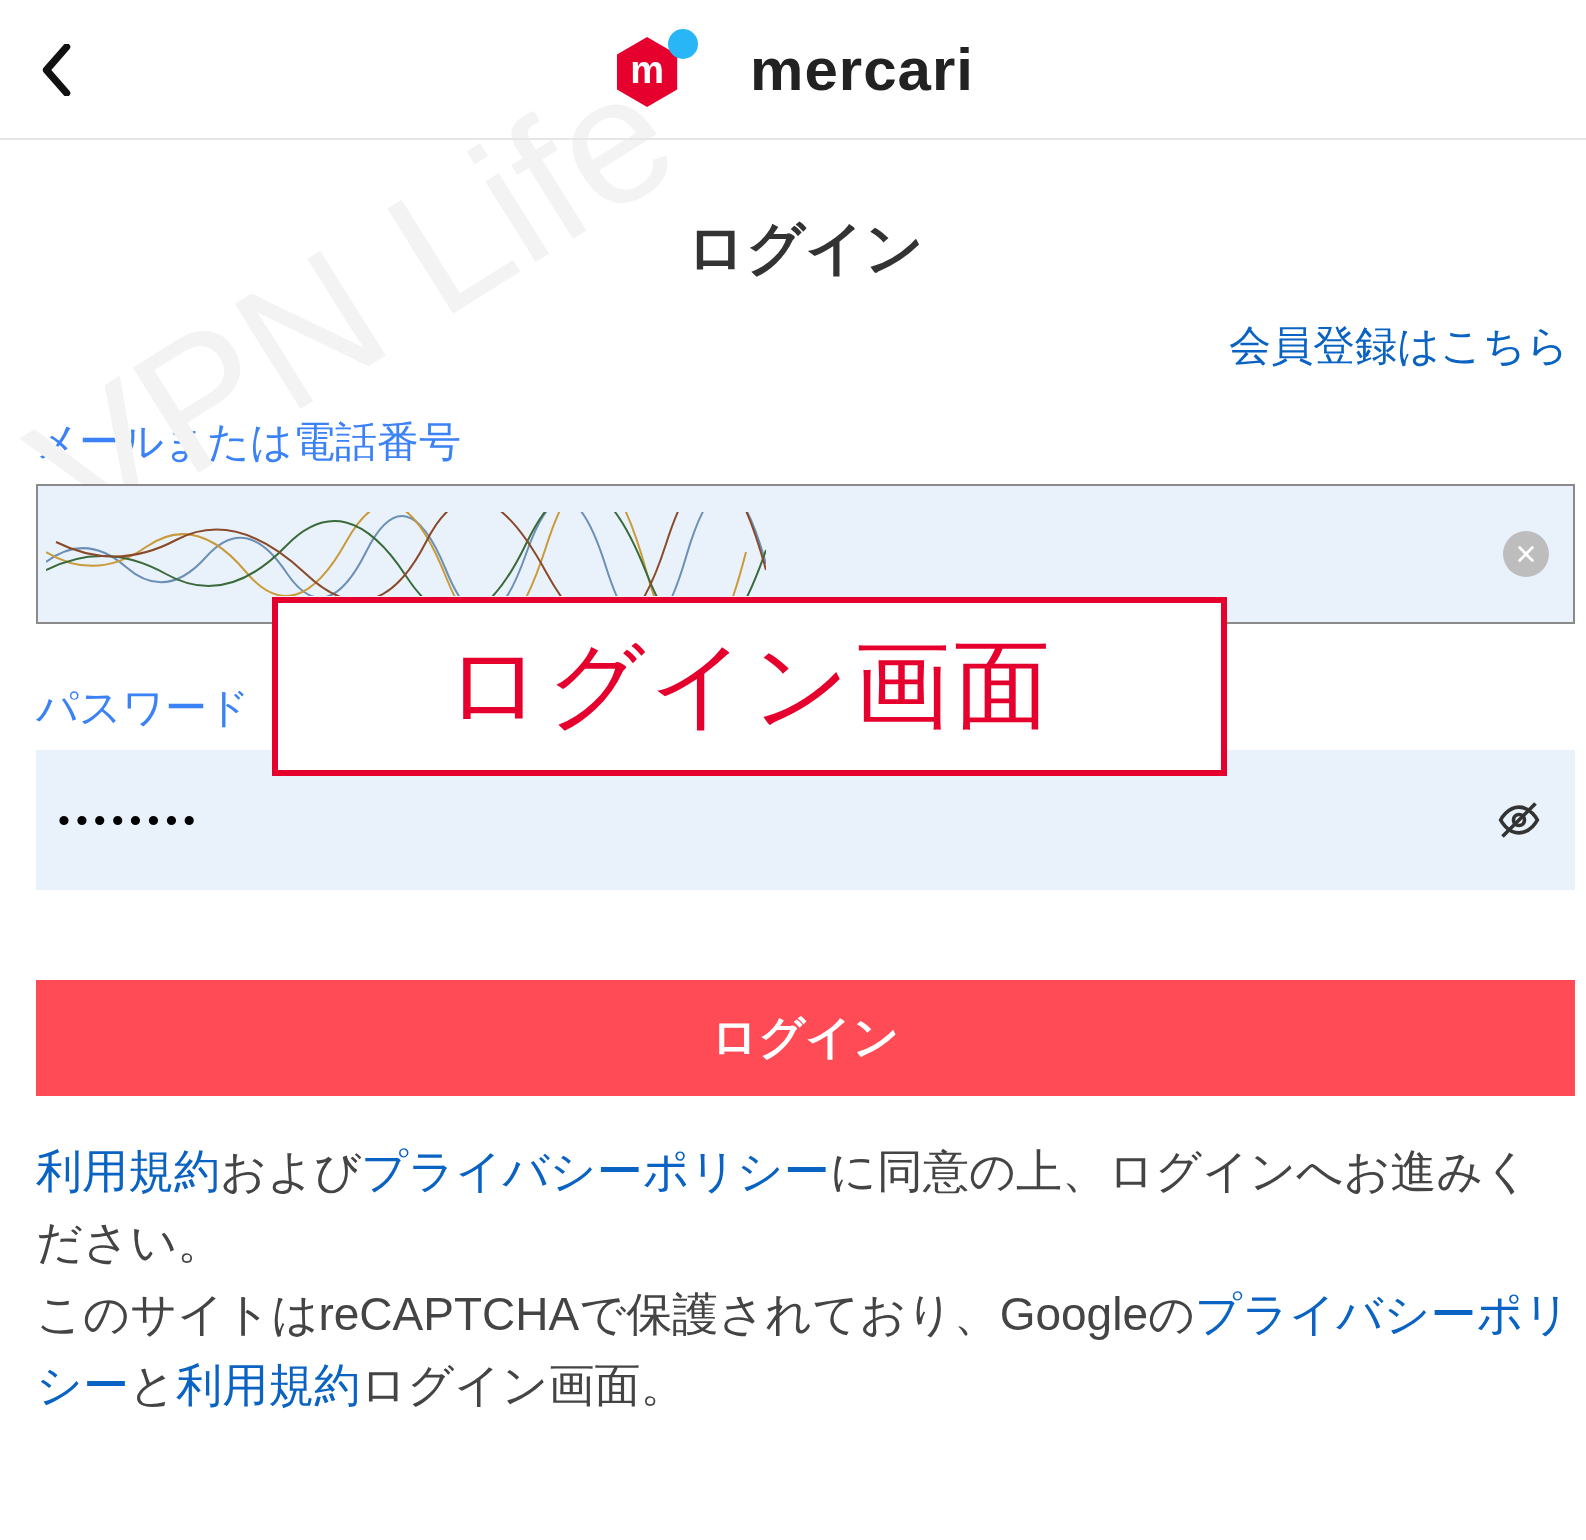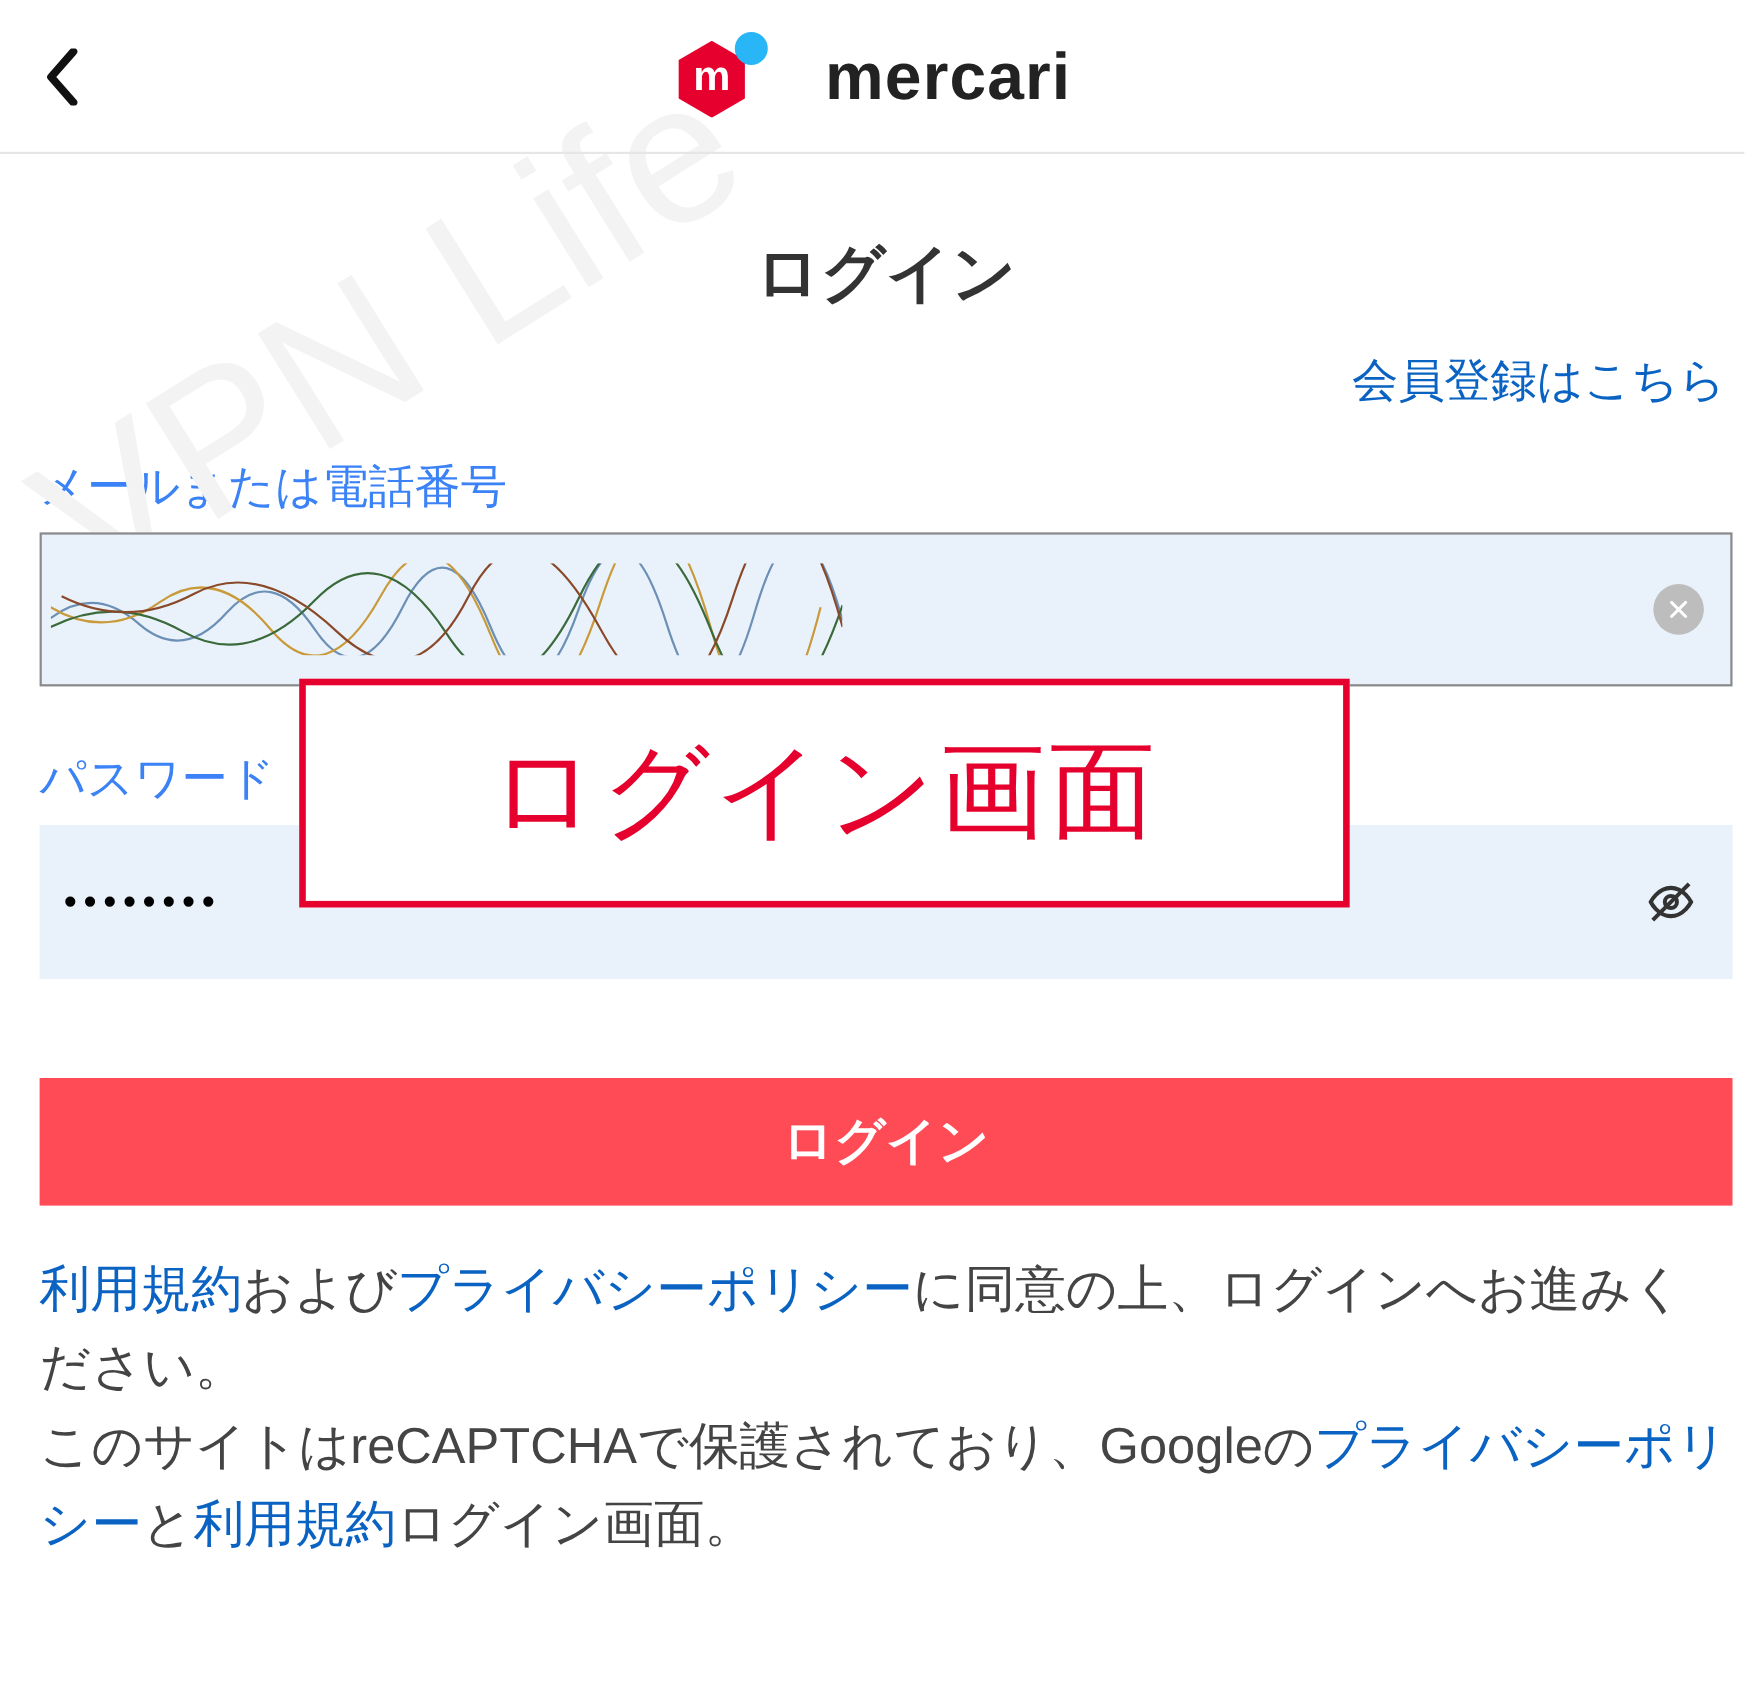--- a/index.html
+++ b/index.html
@@ -236,13 +236,13 @@
   </div>
 
   <button class="login-btn">ログイン</button>
 
   <div class="legal">
     <a href="#">利用規約</a><span>および</span><a href="#">プライバシーポリシー</a><span>に同意の上、ログインへお進みください。</span><br>
     <span>このサイトはreCAPTCHAで保護されており、Googleの</span><a href="#">プライバシーポリシー</a><span>と</span><a href="#">利用規約</a><span>ログイン画面。</span>
   </div>
 </div>
 
-<div class="overlay-box" style="left:272px; top:617px; width:955px; height:208px;">ログイン画面</div>
+<div class="overlay-box" style="left:272px; top:597px; width:955px; height:179px;">ログイン画面</div>
 
 </body></html>

